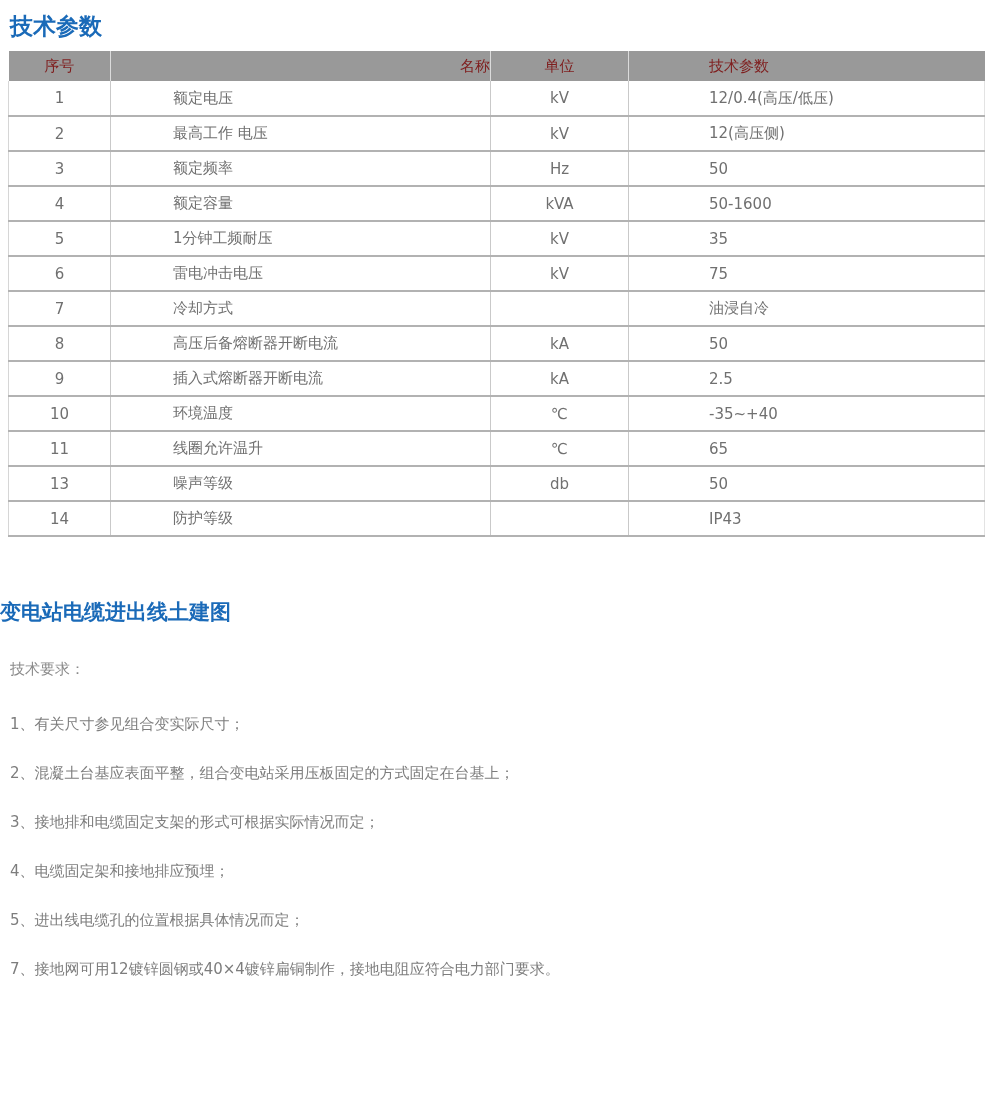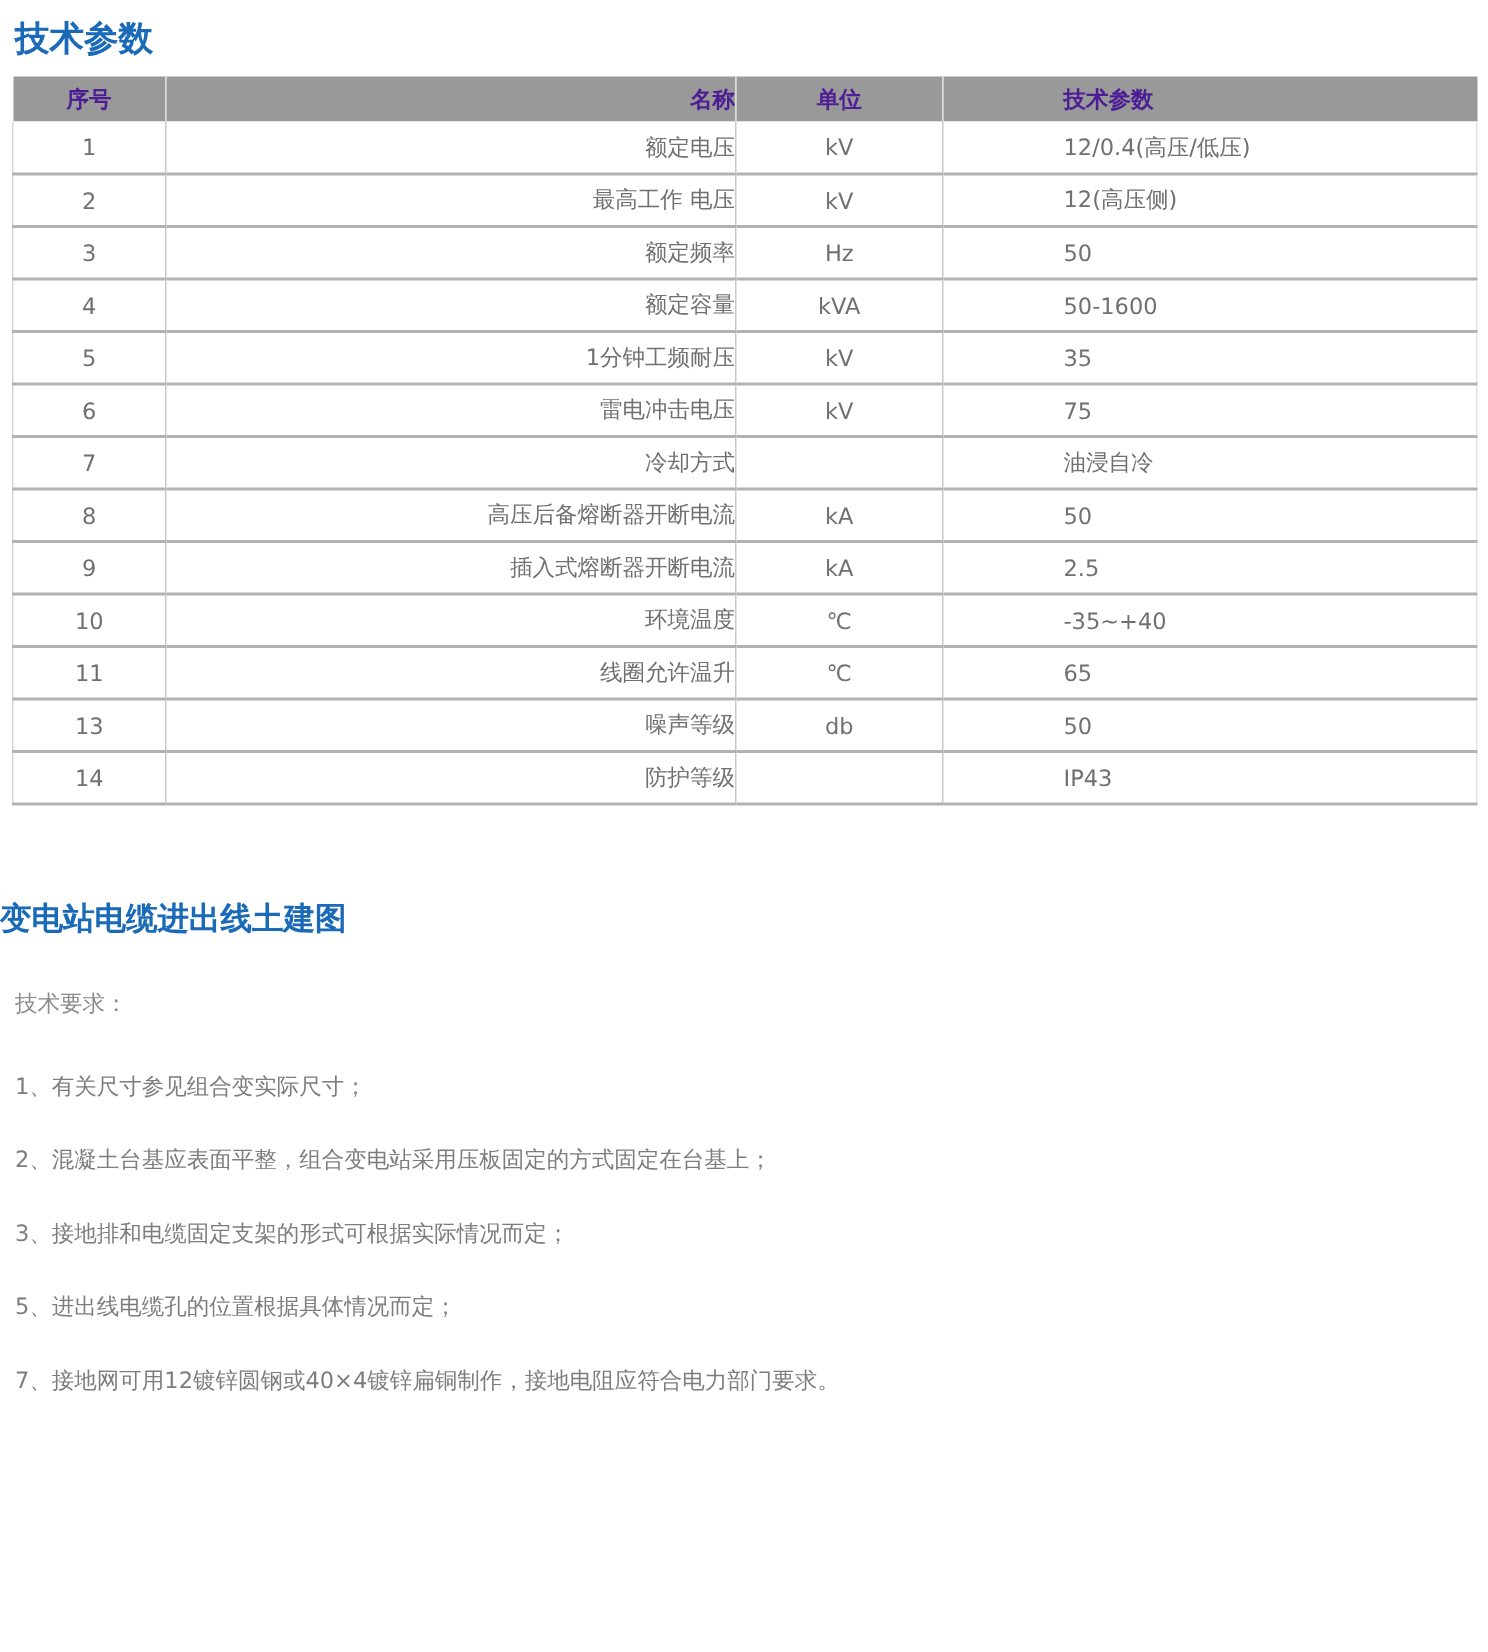--- a/index.html
+++ b/index.html
@@ -41,41 +41,41 @@
     line-height: 18px;
   }
   table.param-table {
     border-collapse: collapse;
     table-layout: fixed;
     margin: 11px 0 0 8px;
     width: 976px;
   }
   table.param-table th {
     background: var(--header-gray);
-    color: #4c1d95;
-    font-weight: bold;
+    color: #7f1d1d;
+    font-weight: normal;
     font-size: 15px;
     height: 30px;
     padding: 0;
   }
   table.param-table th + th { border-left: 1px solid rgba(255,255,255,0.65); }
   table.param-table td {
     height: 35px;
     font-size: 15px;
     color: var(--table-text);
     border-bottom: 2px solid var(--row-line);
     padding: 0;
     background: #ffffff;
   }
   table.param-table td + td { border-left: 1px solid var(--col-line); }
   table.param-table td:first-child { border-left: 1px solid #d6d6d6; }
   table.param-table td:last-child { border-right: 1px solid #e3e3e3; }
   
   .c0 { text-align: center; }
-  .c1 { text-align: right; padding-left: 62px !important; }
+  .c1 { text-align: left; padding-left: 62px !important; }
   .c2 { text-align: center; }
   .c3 { text-align: left; padding-left: 80px !important; }
   th.c1 { text-align: right; padding-left: 60px !important; }
   th.c3 { text-align: left; padding-left: 80px !important; }
 
   .section2-title {
     margin: 62px 0 0 0;
     padding-left: 0;
     font-size: 21px;
     font-weight: bold;
@@ -205,17 +205,18 @@
   </table>
 
   <h2 class="section2-title">变电站电缆进出线土建图</h2>
 
   <div class="req-label">技术要求：</div>
 
   <div class="req-list">
       <p>1、有关尺寸参见组合变实际尺寸；</p>
       <p>2、混凝土台基应表面平整，组合变电站采用压板固定的方式固定在台基上；</p>
       <p>3、接地排和电缆固定支架的形式可根据实际情况而定；</p>
+      <p>4、电缆固定架和接地排应预埋；</p>
       <p>5、进出线电缆孔的位置根据具体情况而定；</p>
       <p>7、接地网可用12镀锌圆钢或40×4镀锌扁铜制作，接地电阻应符合电力部门要求。</p>
     </div>
 
 </div>
 
 </body></html>

